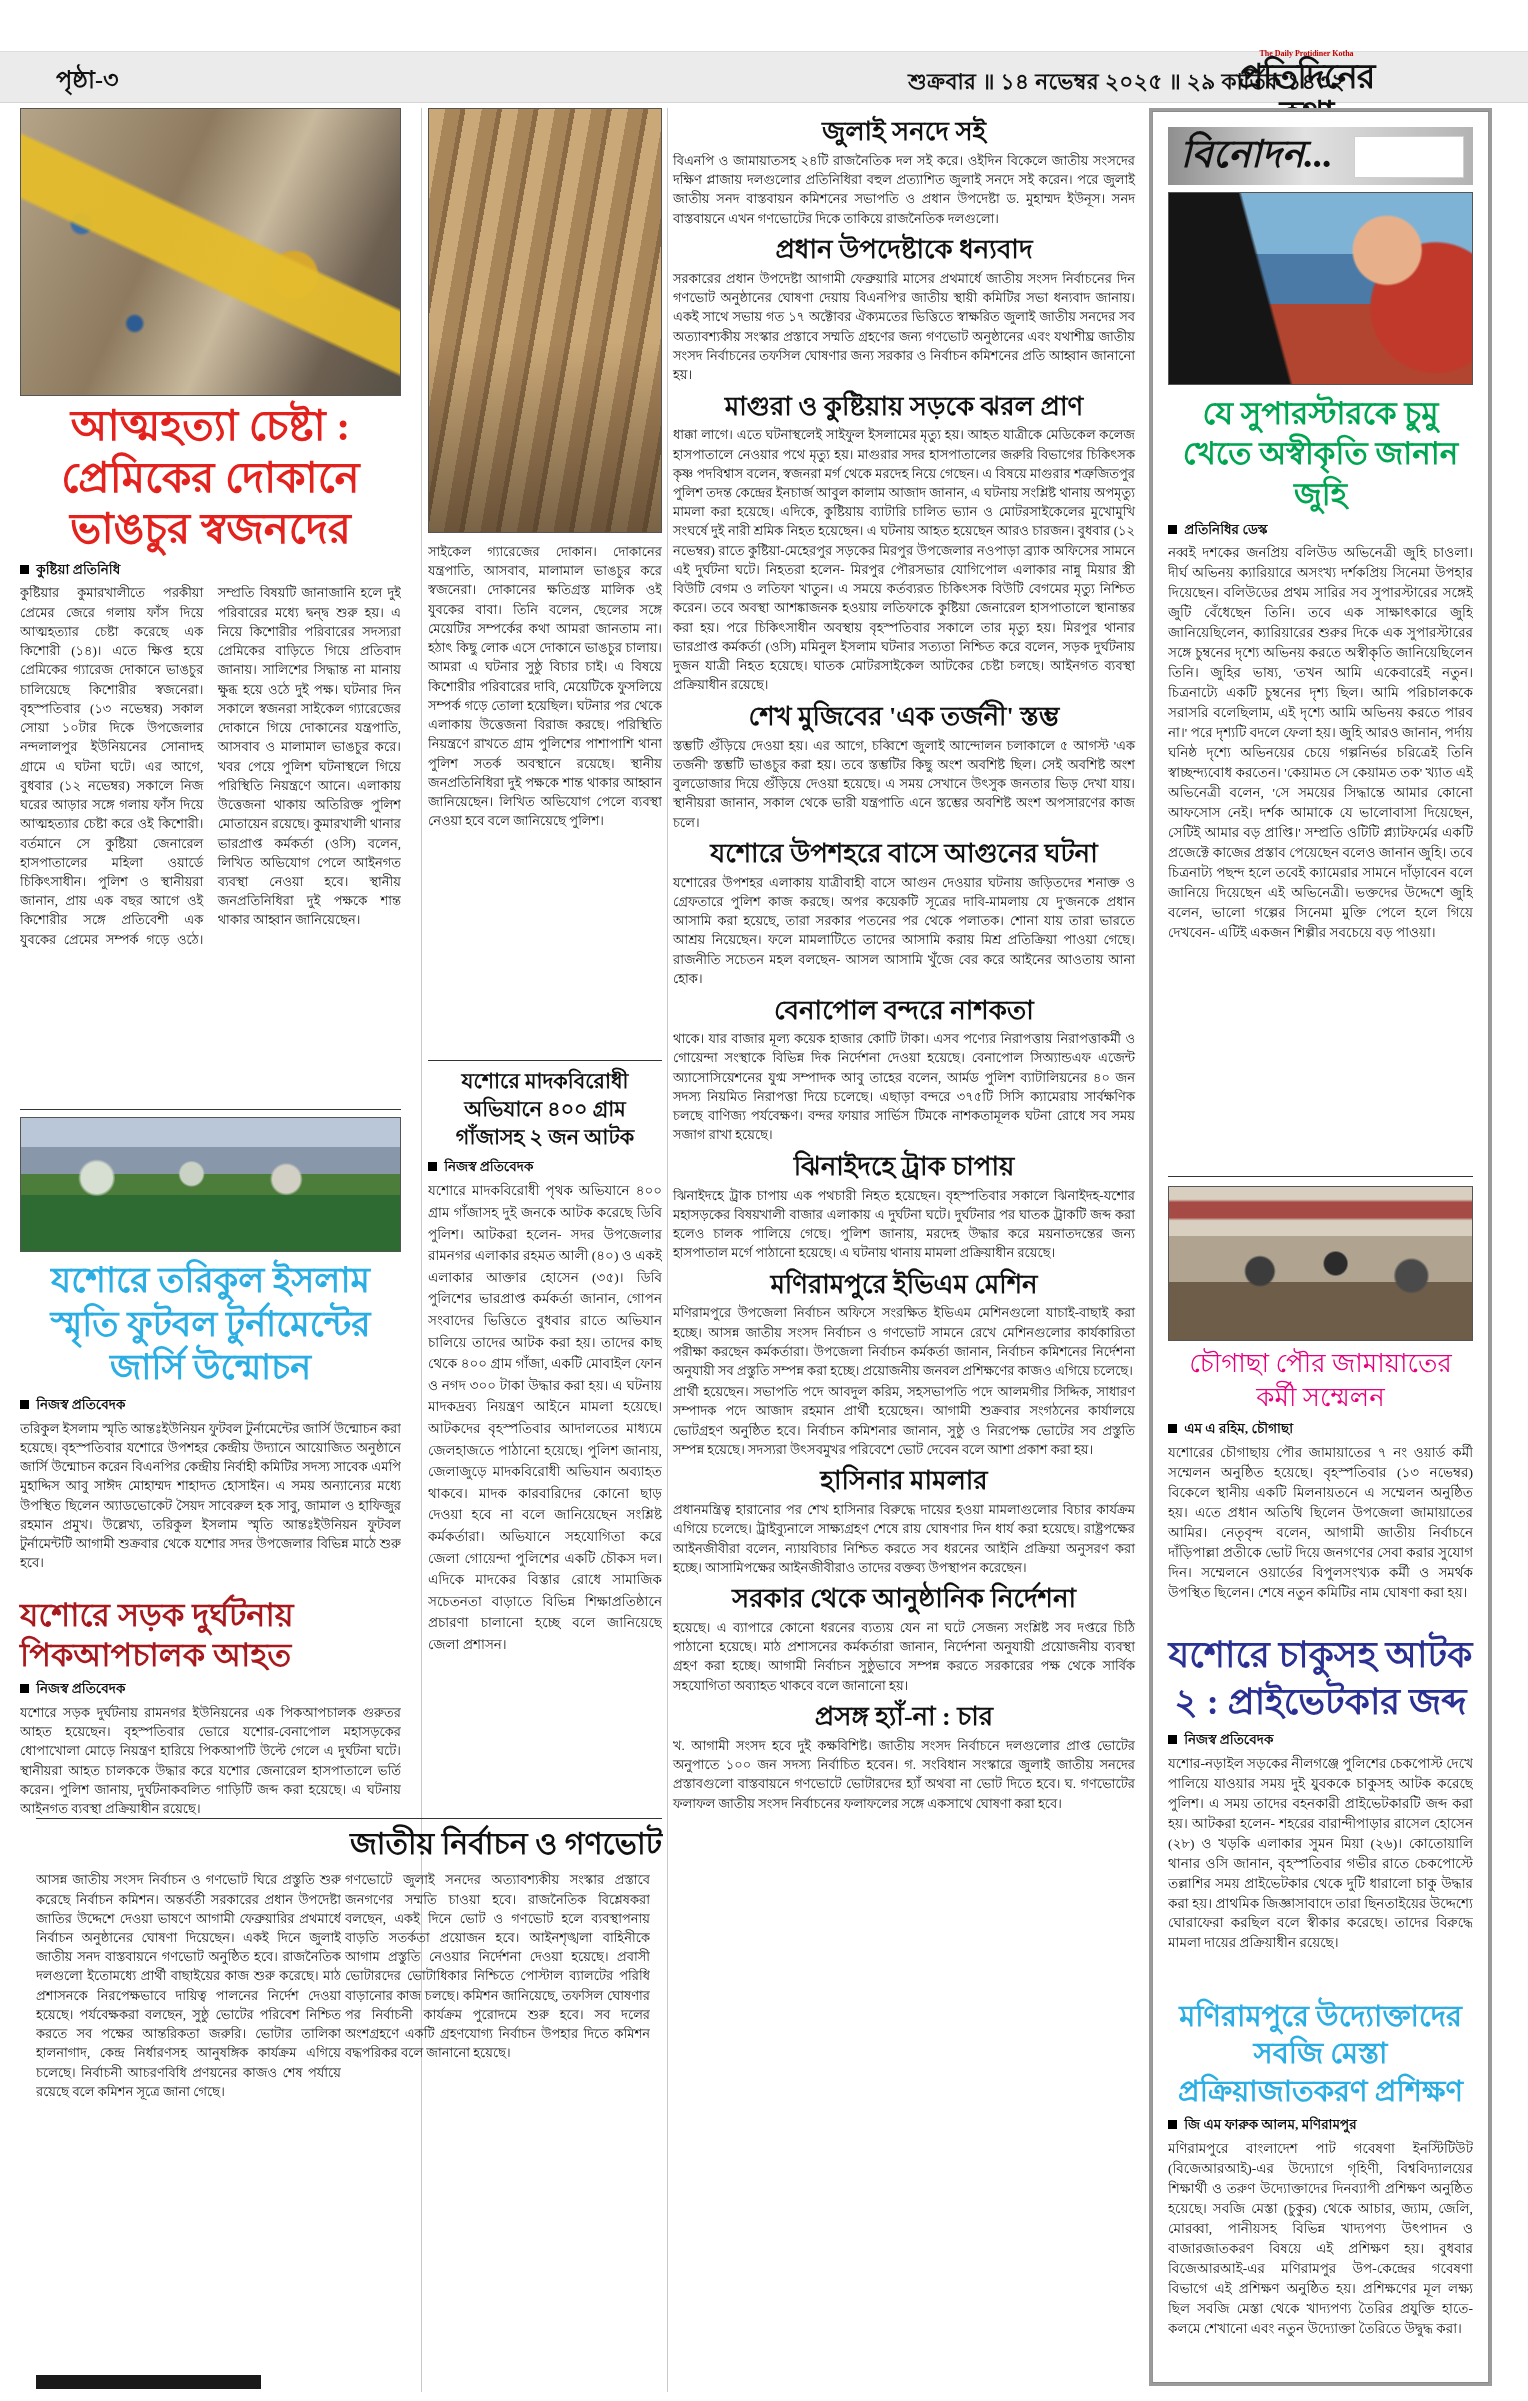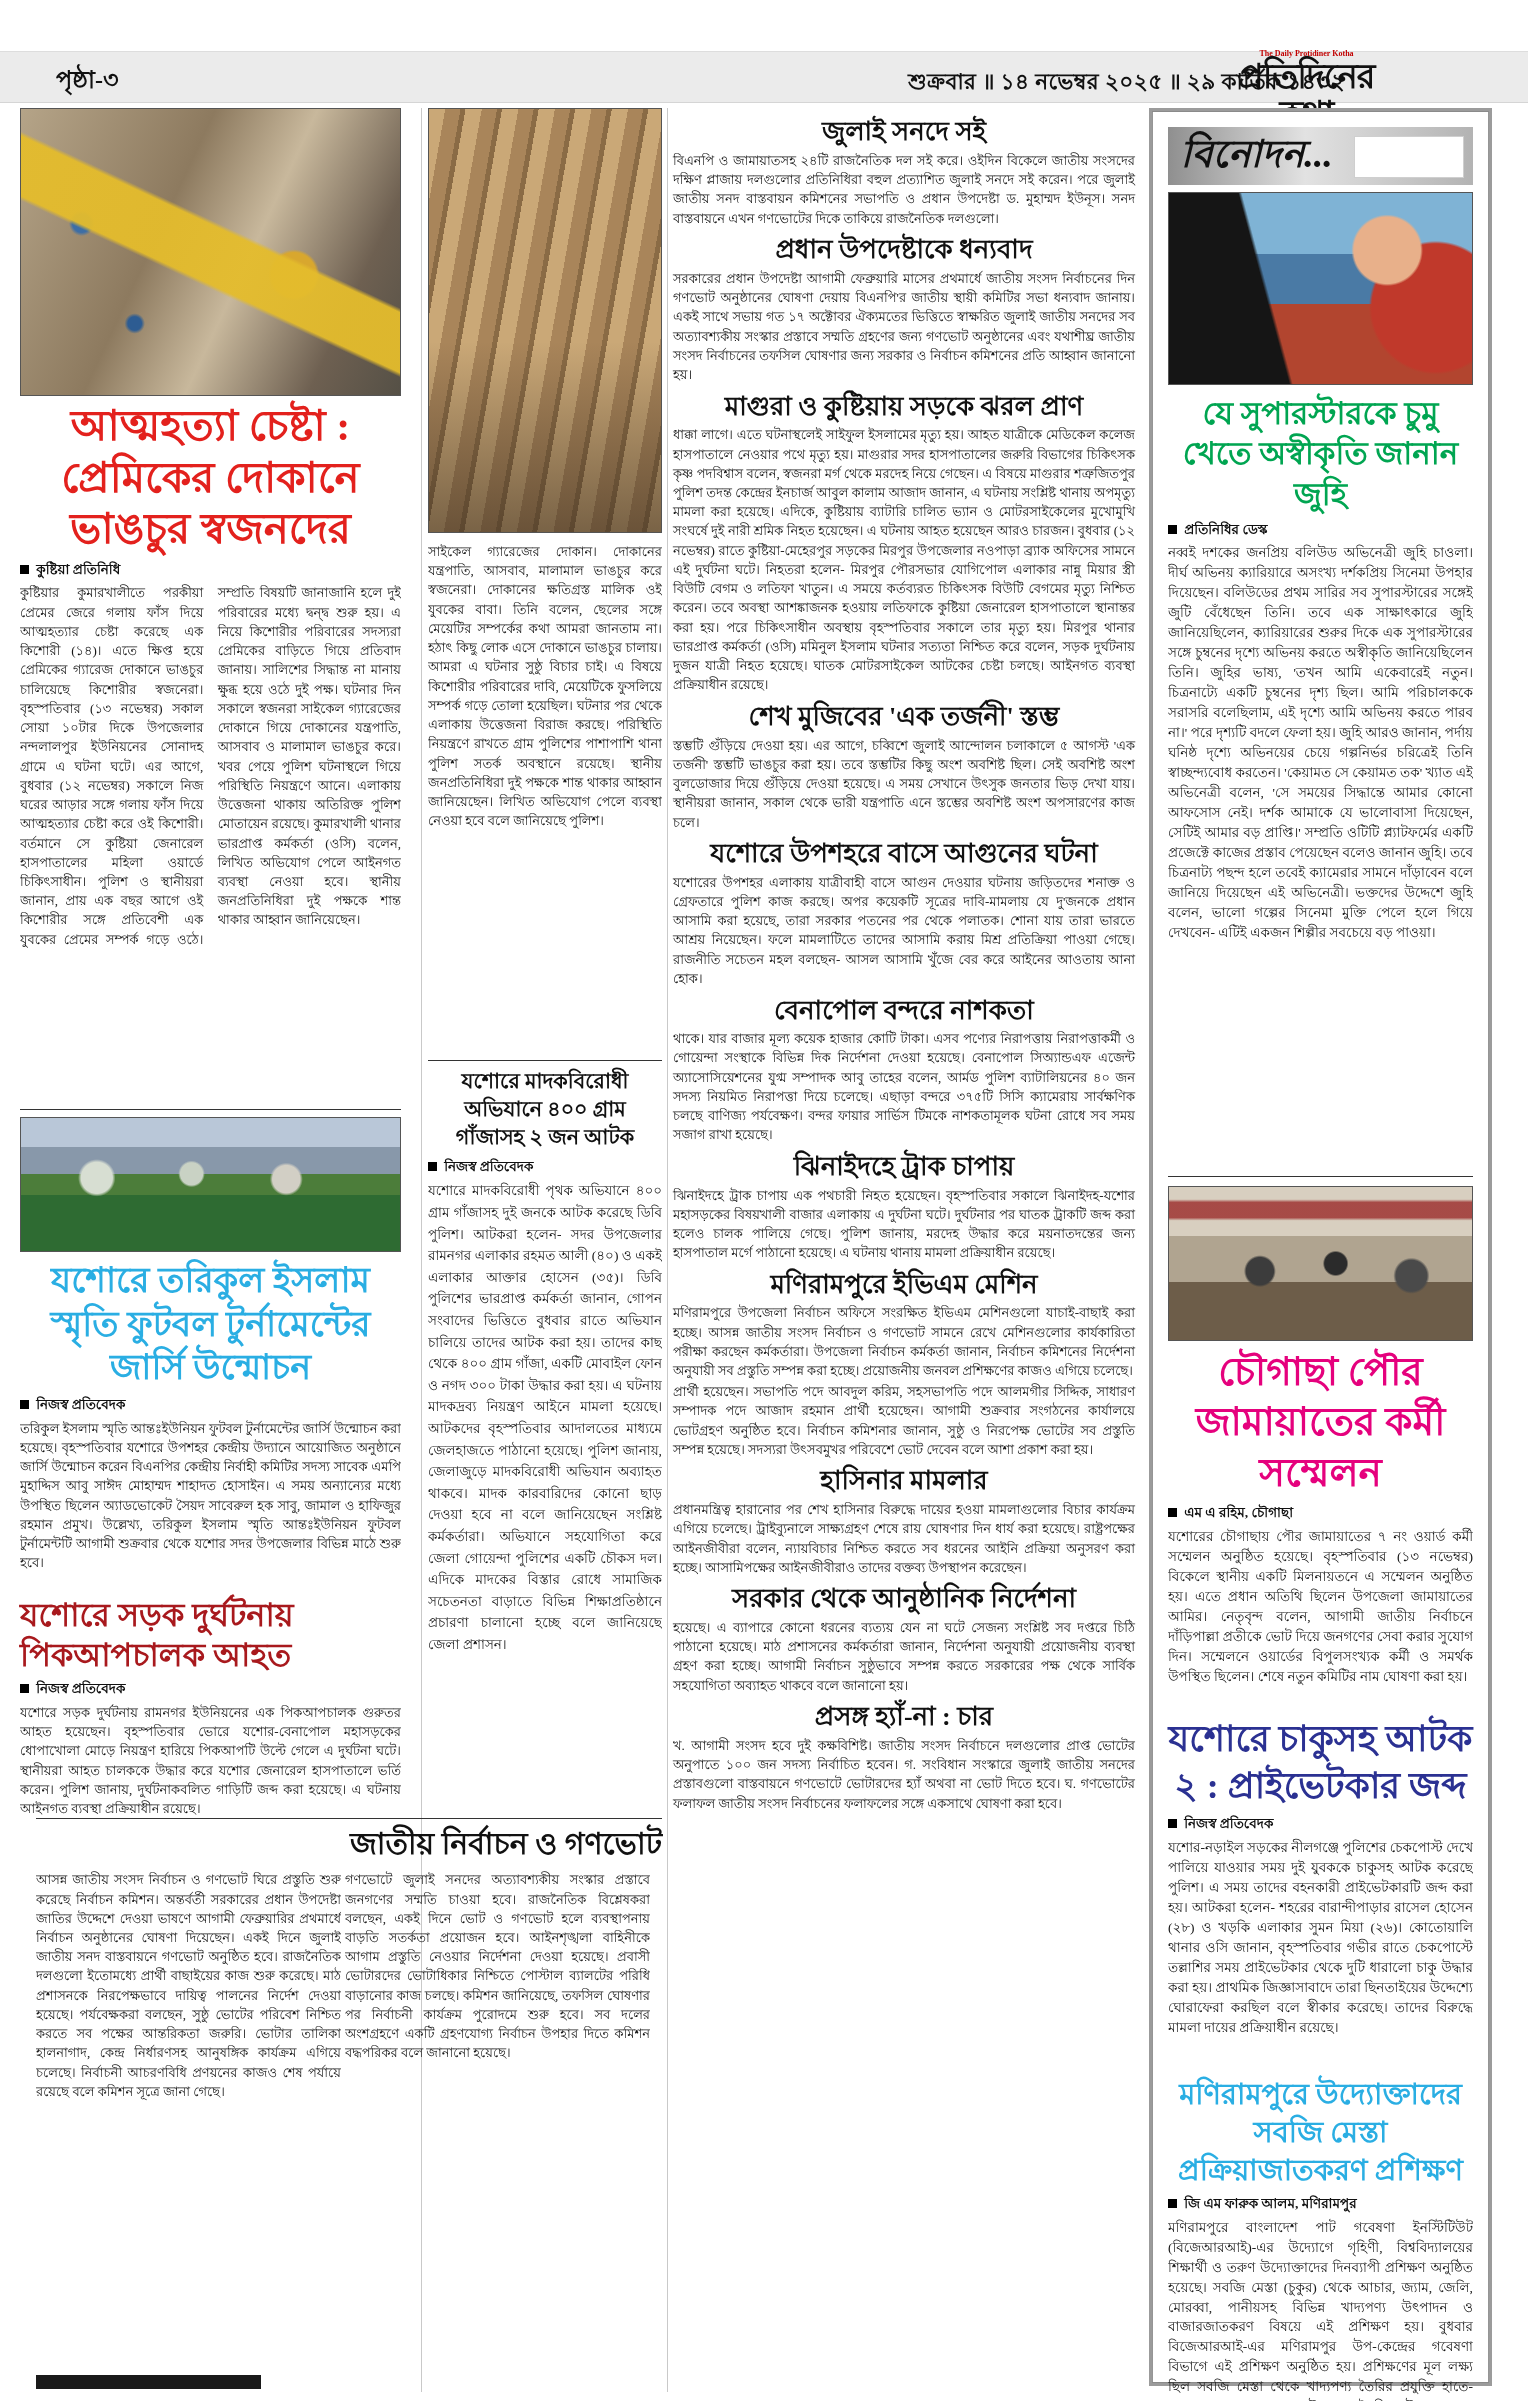--- a/index.html
+++ b/index.html
@@ -56,23 +56,23 @@
      radial-gradient(circle at 72% 30%, #e8b08a 0 13%, transparent 14%),
      radial-gradient(circle at 88% 60%, #c0392b 0 22%, transparent 23%),
      linear-gradient(to bottom,#7fb3d5 0 32%, #4a7aa5 32% 58%, #b2452f 58%);}
   .hl-green{color:#00a551;font-size:31px;line-height:1.3;text-align:center;font-weight:bold;margin-top:9px;}
   .ph-chg{height:153px;margin-top:9px;background:
      linear-gradient(to bottom, transparent 8%, rgba(150,30,30,.75) 10% 20%, transparent 22%),
      radial-gradient(circle at 30% 55%, #3c3c3c 0 6%, transparent 7%),
      radial-gradient(circle at 55% 50%, #2b2b2b 0 6%, transparent 7%),
      radial-gradient(circle at 80% 58%, #4a4a4a 0 6%, transparent 7%),
      linear-gradient(to bottom,#d8cfc0 0 32%,#b0a490 32% 62%,#6d5d49 62%);}
-  .hl-magenta{color:#e5017d;font-size:39px;line-height:1.3;text-align:center;font-weight:bold;margin-top:5.4px;}
+  .hl-magenta{color:#e5017d;font-size:26px;line-height:1.3;text-align:center;font-weight:normal;margin-top:5.4px;}
   .hl-navy{color:#2b3192;font-size:36px;line-height:1.3;text-align:center;font-weight:bold;margin-top:9px;}
-  .hl-cyan2{color:#2aaee3;font-size:29px;line-height:1.3;text-align:center;font-weight:bold;margin-top:17px;}
+  .hl-cyan2{color:#2aaee3;font-size:29px;line-height:1.3;text-align:center;font-weight:bold;margin-top:23px;}
   .rail .body-txt{font-size:13.5px;}
   .ph-jersey{height:133px;background:
      radial-gradient(circle at 20% 45%, #d7ded2 0 5%, transparent 6%),
      radial-gradient(circle at 45% 42%, #c9d2c4 0 5%, transparent 6%),
      radial-gradient(circle at 70% 46%, #d2cfc5 0 5%, transparent 6%),
      linear-gradient(to bottom,#b9c7d8 0 22%,#8898aa 22% 42%,#4c7d3a 42% 58%,#2e6b32 58%);}
   .h-elec{font-size:30px;text-align:right;line-height:1.3;}
   .blackbar{position:absolute;left:36px;top:2375px;width:225px;height:14.4px;background:#1a1a1a;}
 </style>
 </head>

